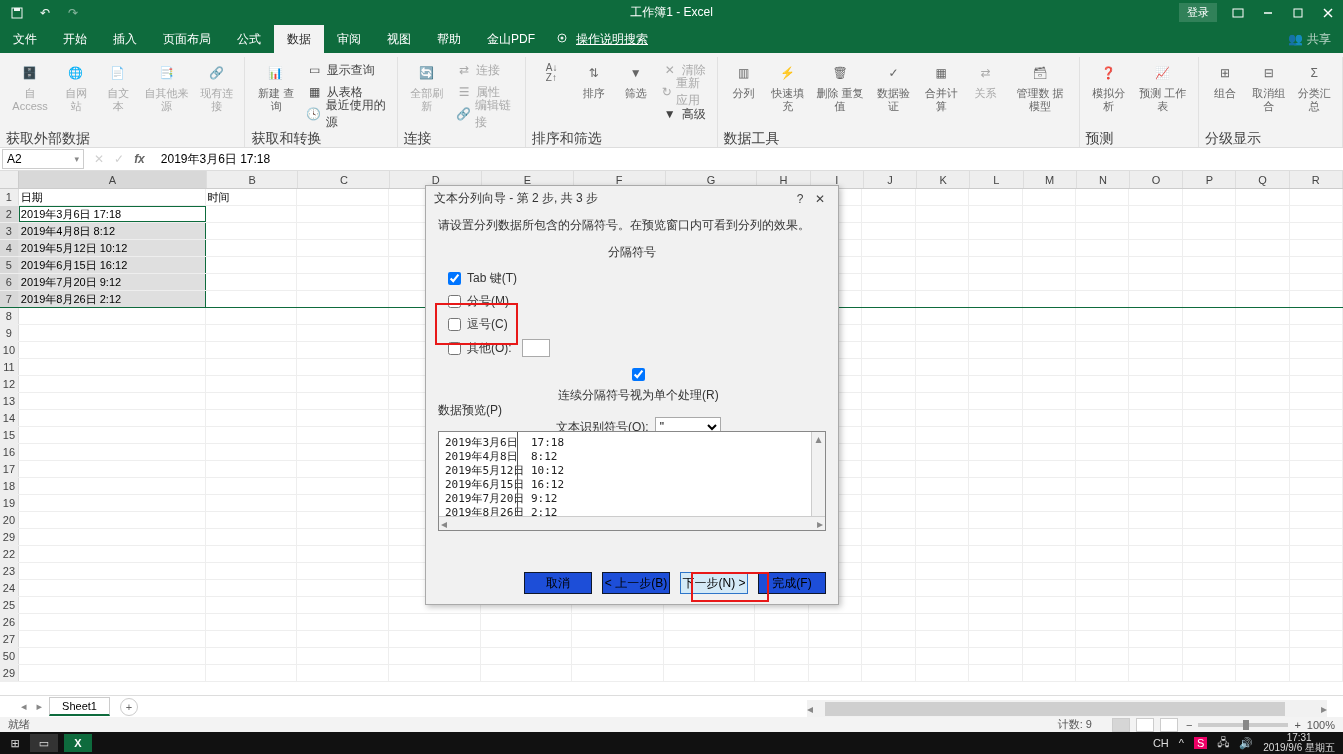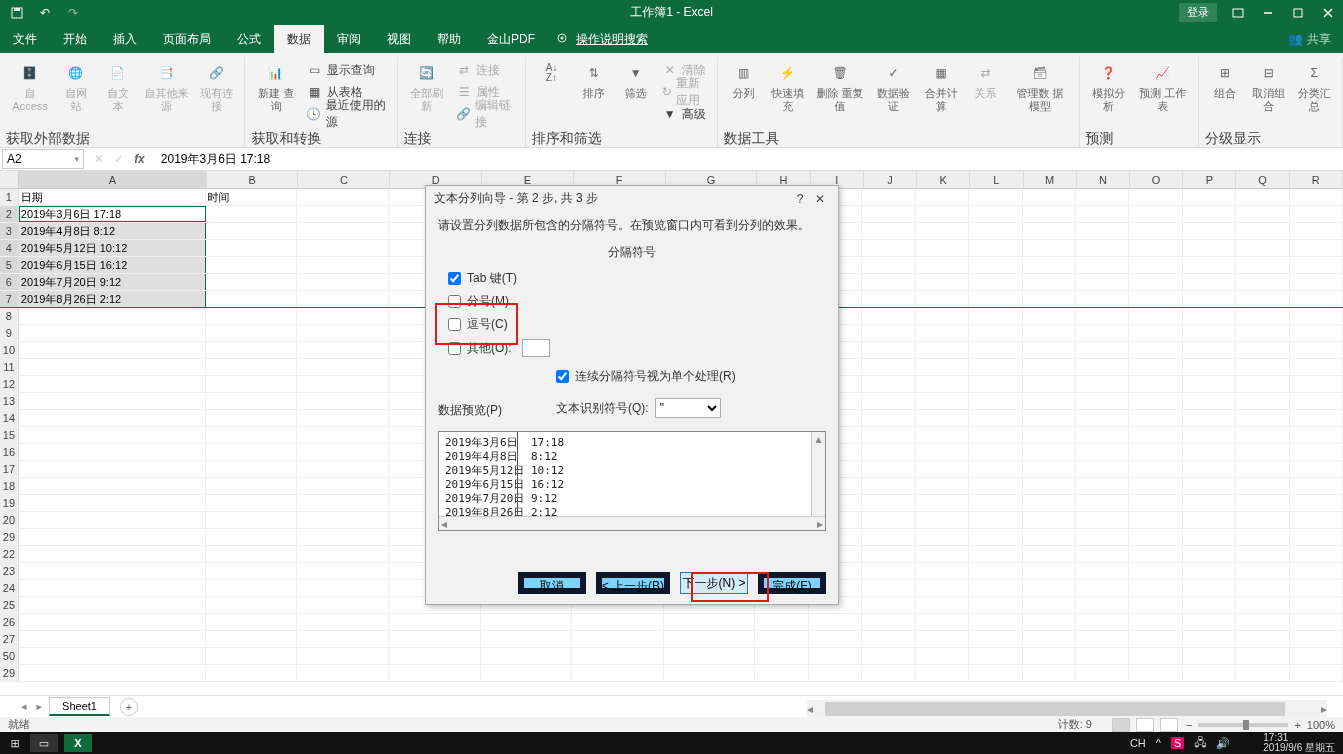--- a/index.html
+++ b/index.html
@@ -75,33 +75,33 @@
 .dlg-close { width: 20px; text-align: center; cursor: pointer; color: #444; }
 .dlg-help { width: 20px; text-align: center; cursor: pointer; color: #444; }
 .dlg-body { padding: 6px 12px 0 12px; color: #333; }
 .dlg-desc { margin-bottom: 10px; }
 .fieldset-label { margin-bottom: 6px; text-align: center; }
 .checkrow { display: flex; align-items: center; gap: 6px; padding: 3px 10px; }
 .hi-red { position: absolute; border: 2px solid #e81818; pointer-events: none; }
 .hi-red.box1 { left: 9px; top: 117px; width: 83px; height: 42px; }
 .hi-red.box2 { left: 691px; top: 572px; width: 78px; height: 30px; z-index: 50; }
 .right-opts { position: absolute; left: 118px; top: 98px; }
-.right-opts .checkrow { padding: 3px 0; }
+.right-opts .checkrow { padding: 3px 0; flex-direction: column; }
 .txtqual { display: flex; align-items: center; gap: 6px; margin-top: 10px; }
 .txtqual select { width: 66px; height: 20px; background: #fff; border: 1px solid #aaa; }
 
 .preview-lbl { margin-top: 42px; }
 .preview-box { margin-top: 12px; height: 100px; background: #fff; border: 1px solid #888; position: relative; overflow: hidden; }
 .preview-inner { font-family: "SimSun", monospace; font-size: 11px; padding: 4px 6px; line-height: 14px; white-space: pre; color: #222; }
 .preview-vline { position: absolute; top: 0; bottom: 14px; width: 1px; background: #555; left: 78px; }
 .preview-scroll-v { position: absolute; right: 0; top: 0; bottom: 14px; width: 14px; background: #f1f1f1; border-left: 1px solid #ccc; }
 .preview-scroll-h { position: absolute; left: 0; right: 0; bottom: 0; height: 14px; background: #f1f1f1; border-top: 1px solid #ccc; display: flex; justify-content: space-between; padding: 0 2px; align-items: center; color: #888; }
 
 .dlg-buttons { position: absolute; bottom: 10px; right: 12px; display: flex; gap: 10px; }
-.dlg-btn { min-width: 68px; height: 22px; background: #7dd3fc; border: 6px solid #0f172a; font-size: 12px; cursor: pointer; }
+.dlg-btn { min-width: 68px; height: 22px; background: #1d4ed8; border: 1px solid #0f172a; font-size: 12px; cursor: pointer; }
 .dlg-btn.primary { background: #d4eaf7; border: 1px solid #2e75c9; }
 
 
 .sheettabs { position: absolute; left: 0; bottom: 37px; right: 0; height: 22px; background: #fff; border-top: 1px solid #ddd; display: flex; align-items: center; padding-left: 18px; gap: 4px; font-size: 11px; }
 .sheettabs .navbtn { color: #888; padding: 0 3px; }
 .stab { padding: 2px 12px; border: 1px solid #ccc; border-bottom: 2px solid #0e6b3d; background: #fff; }
 .stab-add { width: 18px; height: 18px; border: 1px solid #ccc; border-radius: 50%; display: flex; align-items: center; justify-content: center; color: #666; margin-left: 6px; }
 .hscroll-track { position: absolute; right: 16px; bottom: 37px; height: 17px; width: 520px; background: #f1f1f1; display: flex; align-items: center; }
 .hscroll-thumb { width: 460px; height: 14px; background: #cfcfcf; margin-left: 12px; }
 
@@ -114,21 +114,21 @@
 .zoombar { display: flex; align-items: center; gap: 6px; }
 .zoomslider { width: 90px; height: 4px; background: #ccc; position: relative; }
 .zoomslider .knob { position: absolute; left: 50%; top: -3px; width: 6px; height: 10px; background: #888; }
 
 
 .taskbar { position: absolute; left: 0; bottom: 0; right: 0; height: 22px; background: #111; color: #ddd; display: flex; align-items: center; font-size: 11px; }
 .taskbar .start { width: 30px; text-align: center; }
 .taskbar .apps { display: flex; gap: 6px; }
 .taskbar .app { width: 28px; height: 18px; background: #0e6b3d; display: flex; align-items: center; justify-content: center; }
 .taskbar .tray { margin-left: auto; display: flex; align-items: center; gap: 10px; padding-right: 8px; }
-.tray .clock { text-align: left; line-height: 10px; font-size: 10px; margin-left: 23px; }
+.tray .clock { text-align: center; line-height: 10px; font-size: 10px; }
 
 input[type=checkbox] { width: 13px; height: 13px; }
 select, input[type=text] { font-size: 12px; }
 .other-input { width: 28px; height: 18px; border: 1px solid #aaa; margin-left: 4px; }
 </style>
 </head>
 <body>
 
 <div class="titlebar">
   <div class="tb-left">

